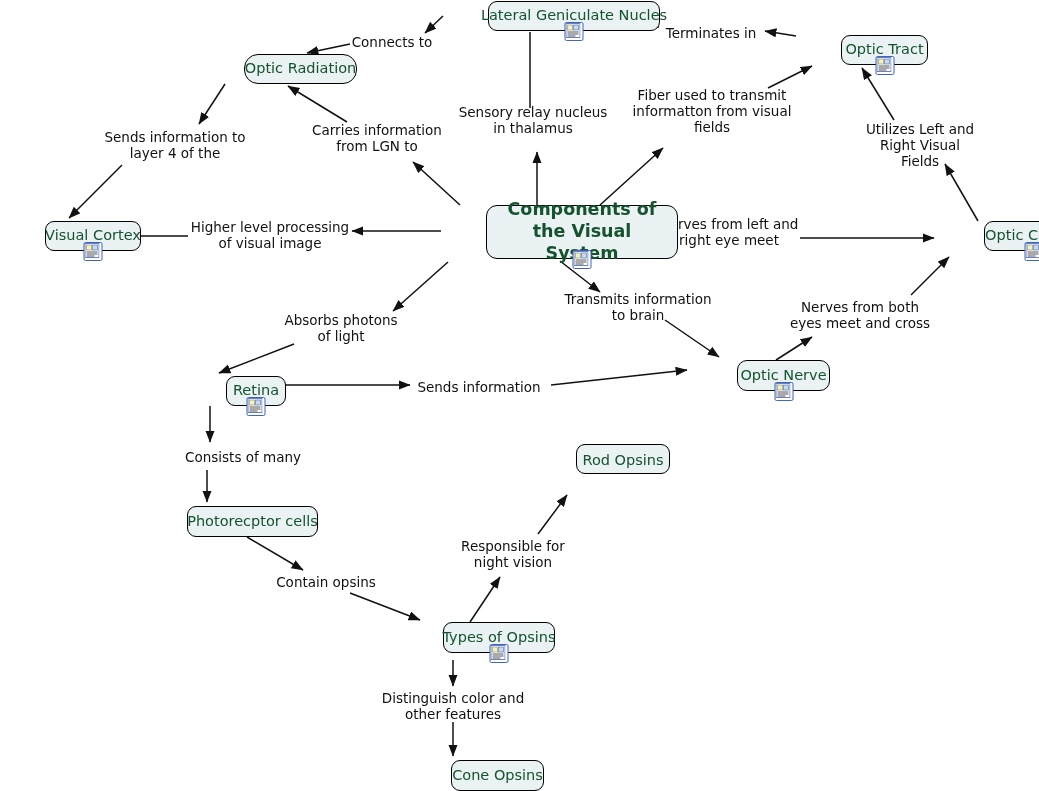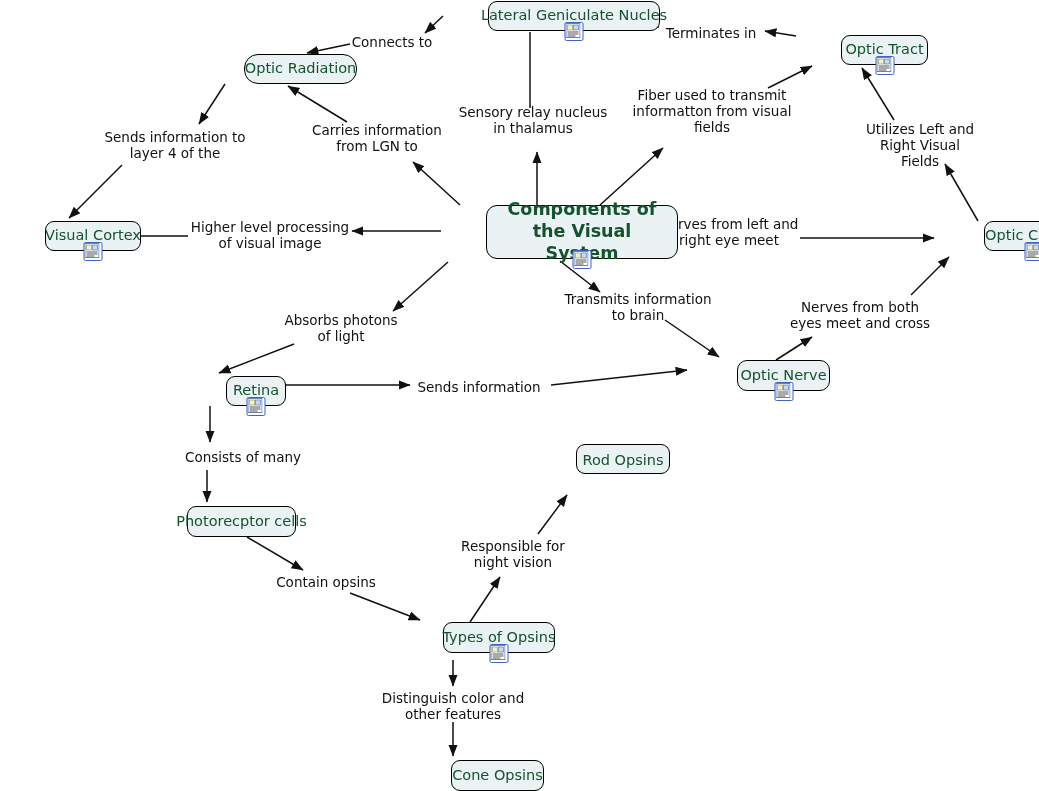--- a/index.html
+++ b/index.html
@@ -246,21 +246,21 @@
             <rect x="8" y="2" width="5" height="5" fill="#c8d8ef" stroke="#5a7fae" stroke-width="0.7"></rect>
             <line x1="2" y1="9" x2="13" y2="9" stroke="#555555" stroke-width="1"></line>
             <line x1="2" y1="11" x2="13" y2="11" stroke="#555555" stroke-width="1"></line>
             <line x1="2" y1="13" x2="10" y2="13" stroke="#555555" stroke-width="1"></line>
           </svg>
         </span>
       </div>
       <div class="node" style="left: 531px; top: 444px; width: 94px; height: 30px; align-items: flex-end;">
         <span>Rod Opsins</span>
       </div>
-      <div class="node" style="left: 142px; top: 506px; width: 109px; height: 31px; text-align: center;">
+      <div class="node" style="left: 142px; top: 506px; width: 131px; height: 31px; text-align: center;">
         <span>Photorecptor cells</span>
       </div>
       <div class="node" style="left: 398px; top: 622px; width: 112px; height: 31px;">
         <span>Types of Opsins</span>
         <span class="badge">
           <svg width="15" height="15" viewBox="0 0 15 15">
             <rect x="0.5" y="0.5" width="14" height="14" fill="#ffffff" stroke="#6b7fbf" stroke-width="1"></rect>
             <rect x="2" y="2" width="5" height="5" fill="#f2f0c8" stroke="#9a9a6a" stroke-width="0.7"></rect>
             <rect x="8" y="2" width="5" height="5" fill="#c8d8ef" stroke="#5a7fae" stroke-width="0.7"></rect>
             <line x1="2" y1="9" x2="13" y2="9" stroke="#555555" stroke-width="1"></line>

